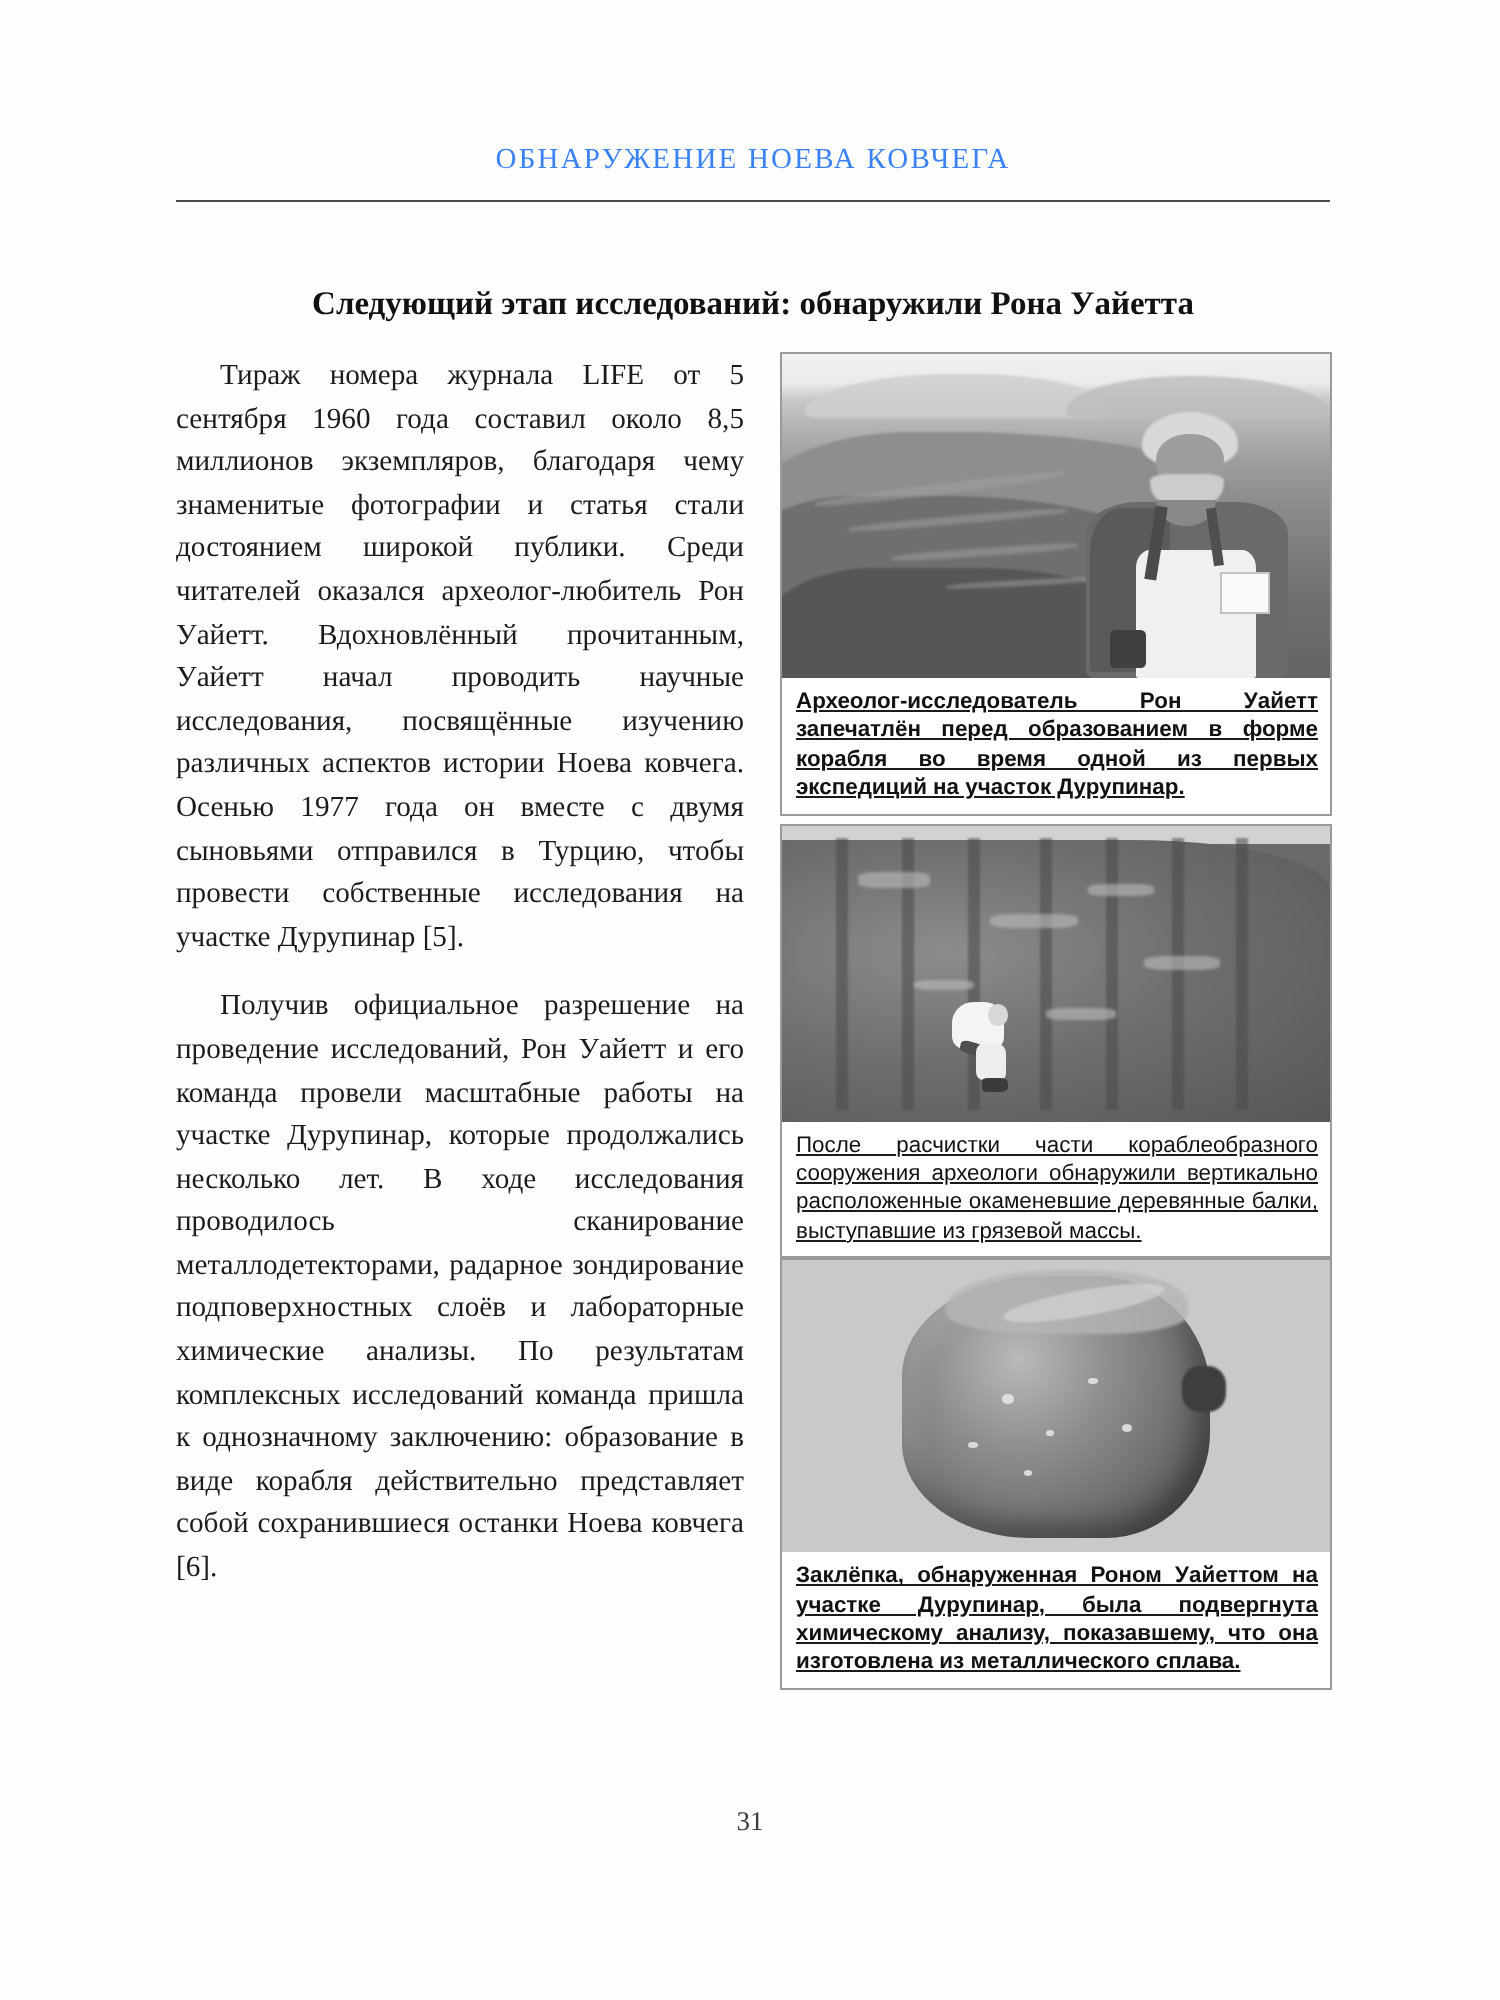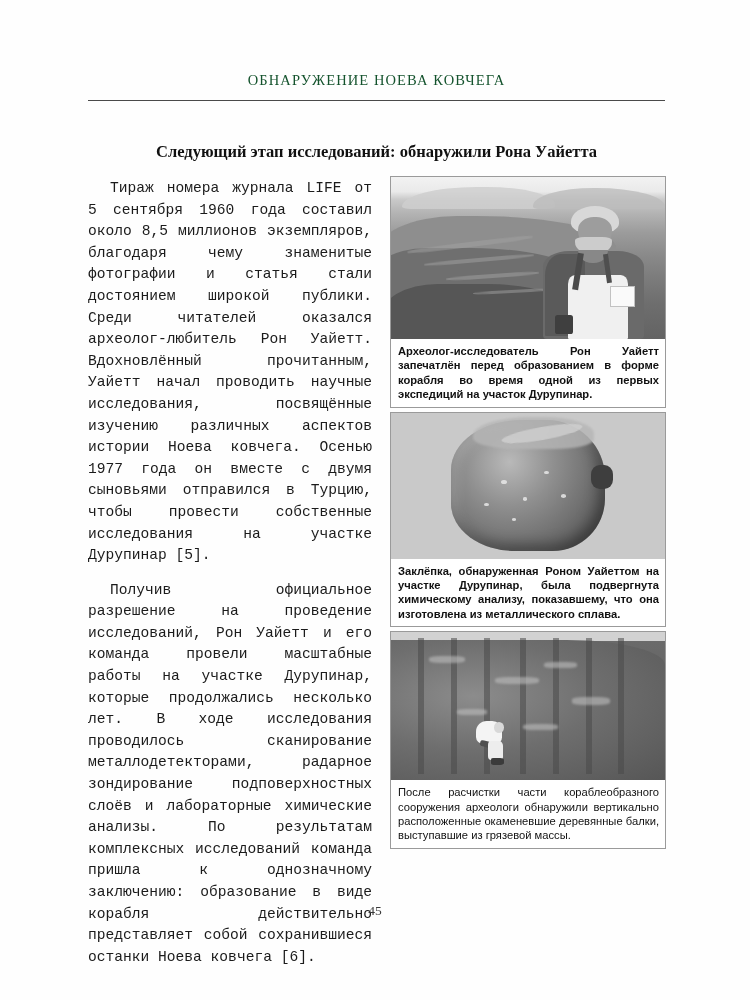--- a/index.html
+++ b/index.html
@@ -29,21 +29,21 @@
   
   .running-head {
     position: absolute;
     left: 88px;
     top: 72px;
     width: 577px;
     text-align: center;
     font-family: "Liberation Serif", "DejaVu Serif", serif;
     font-size: 14.5px;
     letter-spacing: 1.1px;
-    color: #14532d;
+    color: #3b82f6;
   }
   .head-rule {
     position: absolute;
     left: 88px;
     top: 100px;
     width: 577px;
     height: 1px;
     background: #4a4a4a;
   }
 
@@ -69,30 +69,30 @@
   }
   .body-par {
     margin: 0 0 13px 0;
     text-align: justify;
     text-justify: inter-word;
     font-size: 14.6px;
     line-height: 21.6px;
     text-indent: 22px;
     color: #1b1b1b;
     hyphens: manual;
-    font-family: Liberation Mono, monospace;
   }
   .body-par:last-child { margin-bottom: 0; }
 
   
   .figure-column {
     position: absolute;
     left: 390px;
     top: 176px;
     width: 276px;
+    text-decoration: underline;
   }
 
   .figure-block {
     border: 1px solid #9a9a9a;
     background: #ffffff;
     box-sizing: border-box;
     margin-bottom: 4px;
   }
   .figure-block:last-child { margin-bottom: 0; }
 
@@ -444,36 +444,20 @@
           <div class="man-vest"></div>
           <div class="man-strap"></div>
           <div class="man-strap2"></div>
           <div class="man-pocket"></div>
           <div class="man-camera"></div>
         </div>
       </div>
       <figcaption class="caption bold">Археолог-исследователь Рон Уайетт запечатлён перед образованием в форме корабля во время одной из первых экспедиций на участок Дурупинар.</figcaption>
     </figure>
 
-    <figure class="figure-block" style="margin:0 0 4px 0;">
-      <div class="photo photo-rivet">
-        <div class="rock"></div>
-        <div class="rock-top"></div>
-        <div class="rock-ridge"></div>
-        <div class="rock-notch"></div>
-        <div class="speck" style="left:40%;top:46%;width:2.2%;height:3%;"></div>
-        <div class="speck" style="left:48%;top:58%;width:1.8%;height:2.4%;"></div>
-        <div class="speck" style="left:56%;top:40%;width:1.6%;height:2.2%;"></div>
-        <div class="speck" style="left:34%;top:62%;width:1.6%;height:2.2%;"></div>
-        <div class="speck" style="left:62%;top:56%;width:2%;height:2.6%;"></div>
-        <div class="speck" style="left:44%;top:72%;width:1.6%;height:2%;"></div>
-      </div>
-      <figcaption class="caption bold">Заклёпка, обнаруженная Роном Уайеттом на участке Дурупинар, была подвергнута химическому анализу, показавшему, что она изготовлена из металлического сплава.</figcaption>
-    </figure>
-
     <figure class="figure-block" style="margin:0;">
       <div class="photo photo-face">
         <div class="rockwall"></div>
         <div class="beam" style="left:10%;"></div>
         <div class="beam" style="left:22%;"></div>
         <div class="beam" style="left:34%;"></div>
         <div class="beam" style="left:47%;"></div>
         <div class="beam" style="left:59%;"></div>
         <div class="beam" style="left:71%;"></div>
         <div class="beam" style="left:83%;"></div>
@@ -487,16 +471,32 @@
           <div class="worker-top"></div>
           <div class="worker-head"></div>
           <div class="worker-arm"></div>
           <div class="worker-leg"></div>
           <div class="worker-boot"></div>
         </div>
       </div>
       <figcaption class="caption">После расчистки части кораблеобразного сооружения археологи обнаружили вертикально расположенные окаменевшие деревянные балки, выступавшие из грязевой массы.</figcaption>
     </figure>
 
+    <figure class="figure-block" style="margin:0 0 4px 0;">
+      <div class="photo photo-rivet">
+        <div class="rock"></div>
+        <div class="rock-top"></div>
+        <div class="rock-ridge"></div>
+        <div class="rock-notch"></div>
+        <div class="speck" style="left:40%;top:46%;width:2.2%;height:3%;"></div>
+        <div class="speck" style="left:48%;top:58%;width:1.8%;height:2.4%;"></div>
+        <div class="speck" style="left:56%;top:40%;width:1.6%;height:2.2%;"></div>
+        <div class="speck" style="left:34%;top:62%;width:1.6%;height:2.2%;"></div>
+        <div class="speck" style="left:62%;top:56%;width:2%;height:2.6%;"></div>
+        <div class="speck" style="left:44%;top:72%;width:1.6%;height:2%;"></div>
+      </div>
+      <figcaption class="caption bold">Заклёпка, обнаруженная Роном Уайеттом на участке Дурупинар, была подвергнута химическому анализу, показавшему, что она изготовлена из металлического сплава.</figcaption>
+    </figure>
+
   </div>
 
-  <div class="folio">45</div>
+  <div class="folio">31</div>
 </div>
 
 </body></html>

